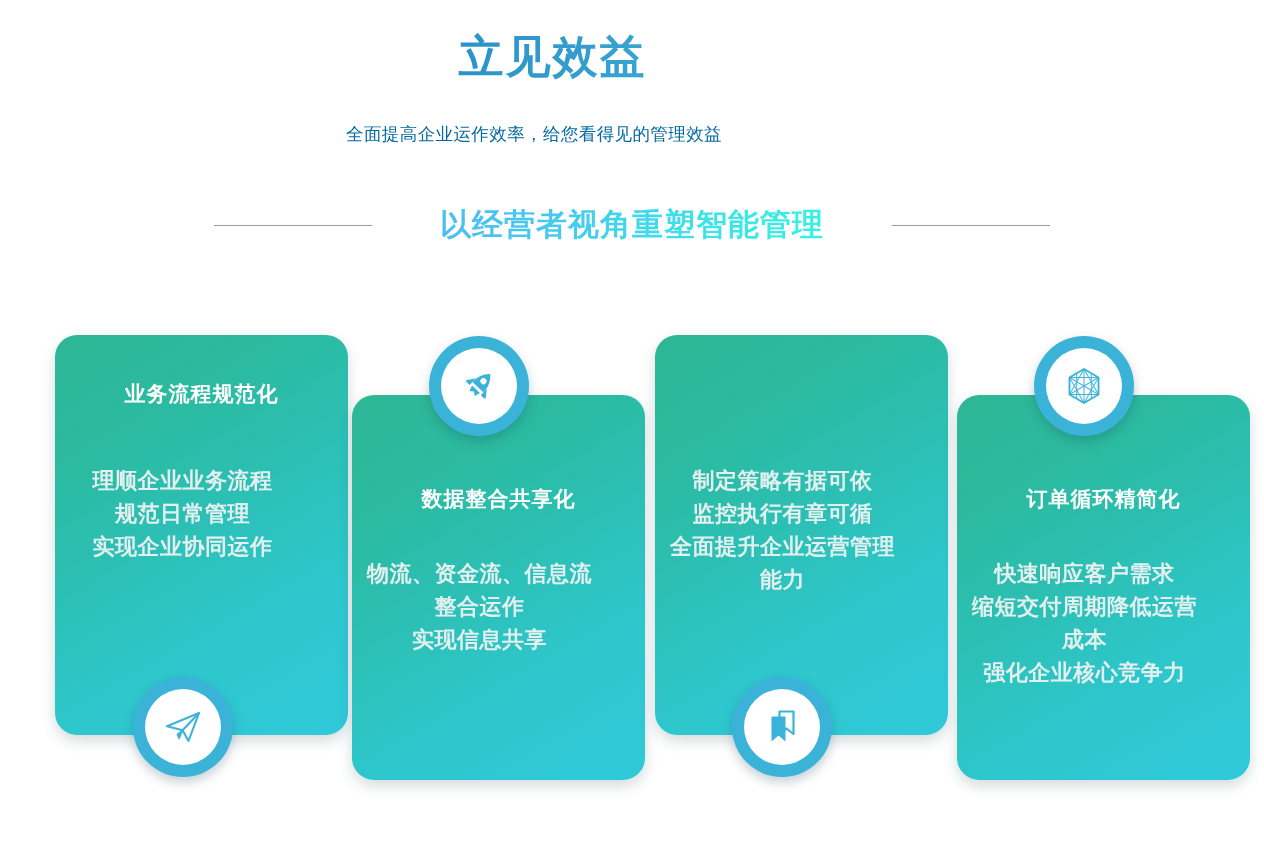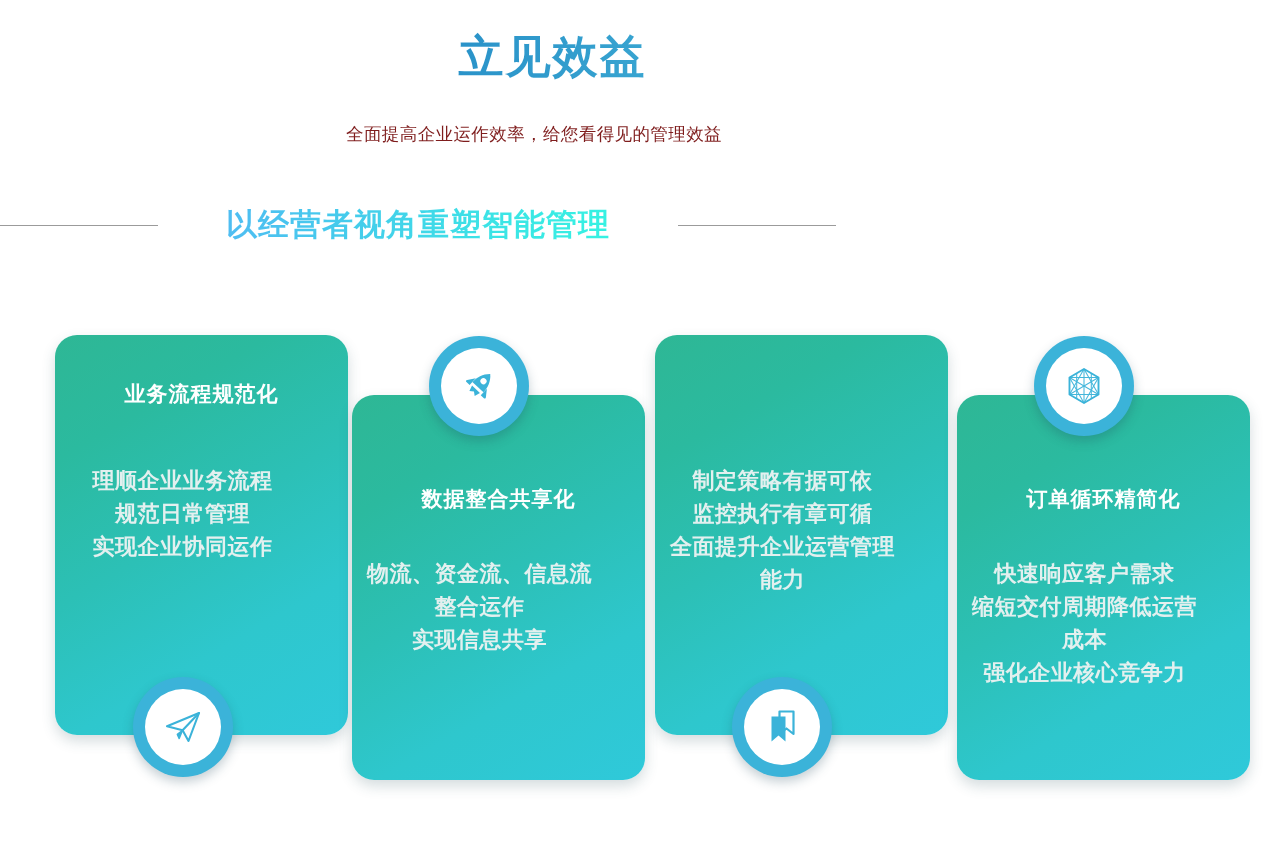--- a/index.html
+++ b/index.html
@@ -35,33 +35,34 @@
   }
 
   .page-subtitle {
     position: absolute;
     left: 0;
     top: 120px;
     width: 1068px;
     text-align: center;
     font-size: 17.5px;
     line-height: 28px;
-    color: #7f1d1d;
+    color: #0369a1;
     letter-spacing: 0.4px;
   }
 
   
   .section-head {
     position: absolute;
     left: 0;
     top: 200px;
     width: 1264px;
     height: 50px;
     display: flex;
     align-items: center;
+    justify-content: center;
   }
   .rule {
     width: 158px;
     height: 1px;
     background: #9b9b9b;
     flex: 0 0 auto;
   }
   .rule.left  { margin-right: 68px; }
   .rule.right { margin-left: 68px; }
   .section-title {

